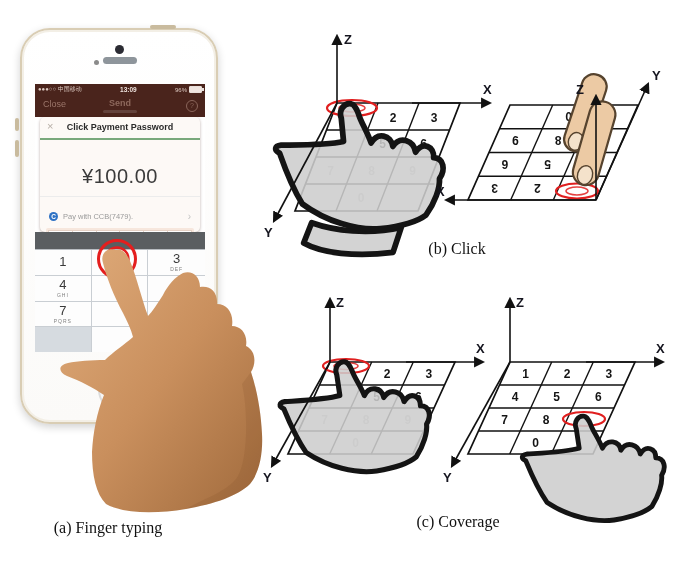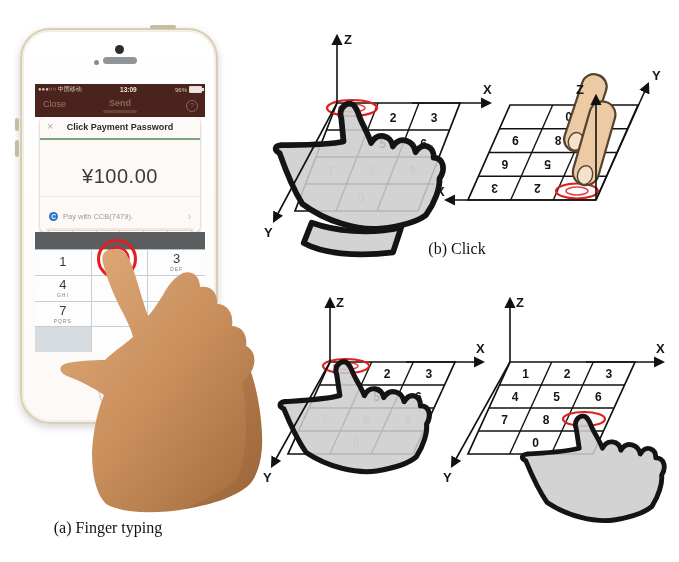--- a/index.html
+++ b/index.html
@@ -341,13 +341,14 @@
       <text class="axlbl" x="516" y="307">Z</text>
       <line class="axis" x1="586" y1="362" x2="663" y2="362" marker-end="url(#ah)"></line>
       <text class="axlbl" x="656" y="353">X</text>
       <line class="axis" x1="510" y1="362" x2="452" y2="466" marker-end="url(#ah)"></line>
       <text class="axlbl" x="443" y="482">Y</text>
     </g>
   </svg>
 
   <div id="cap-a" class="caption">(a) Finger typing</div>
   <div id="cap-b" class="caption">(b) Click</div>
+  <div id="cap-c" class="caption">(c) Coverage</div>
 </div>
 
 </body></html>

